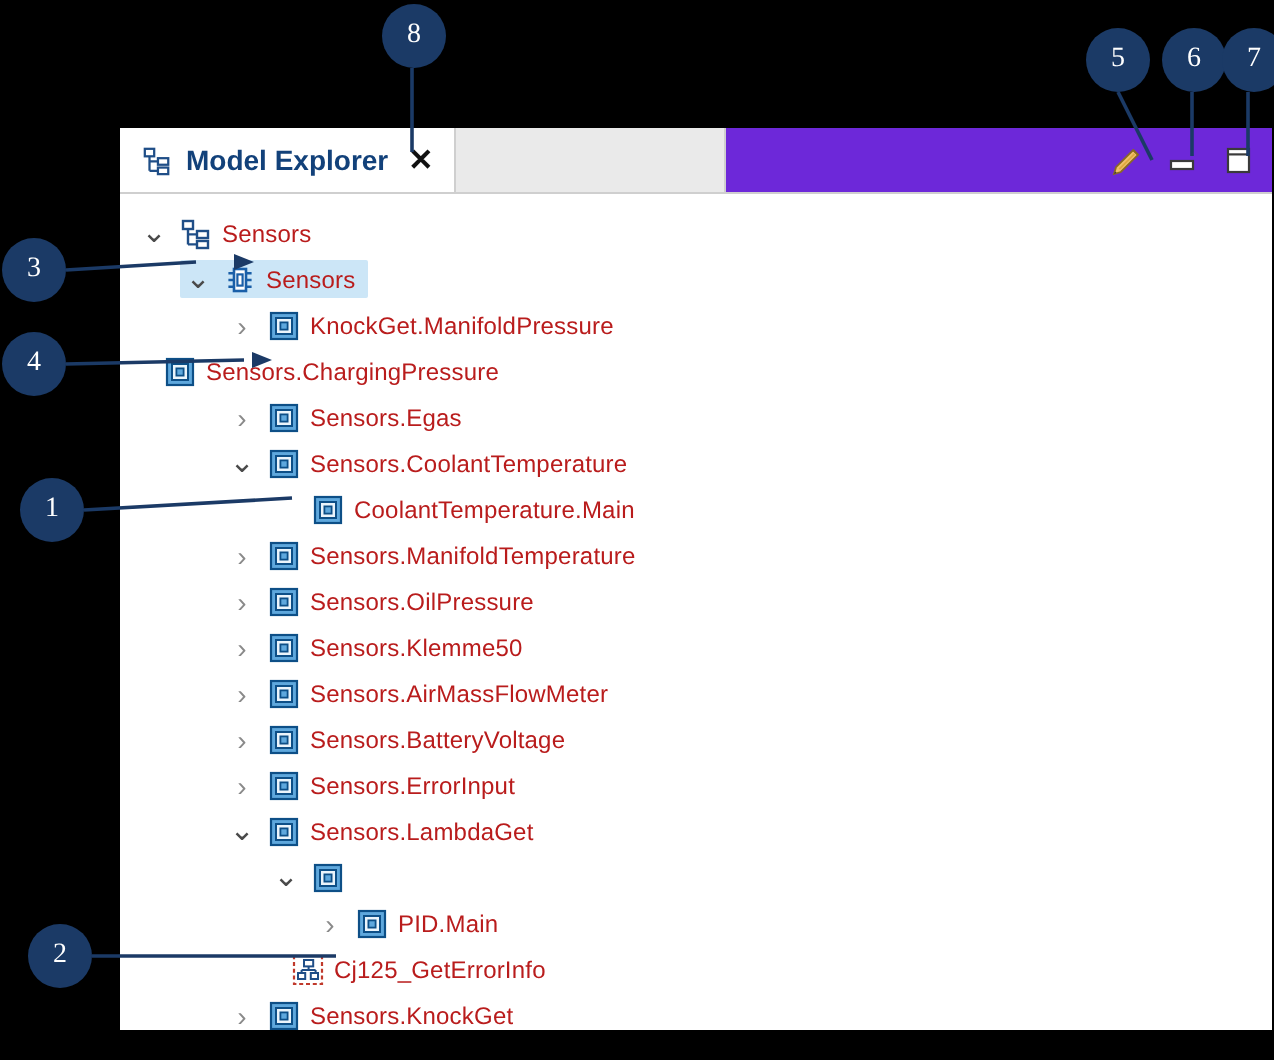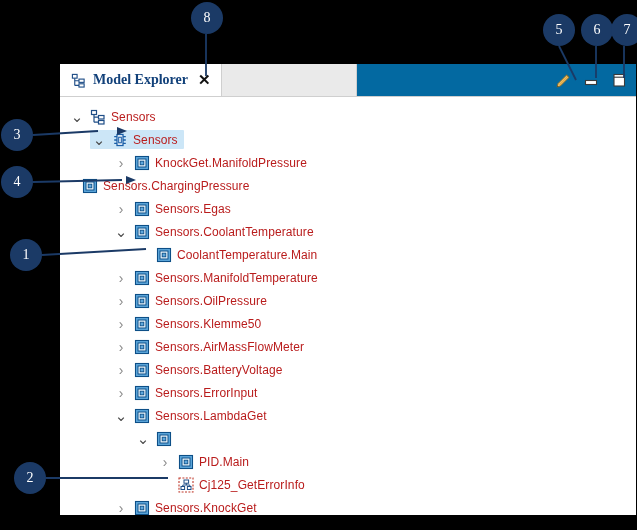--- a/index.html
+++ b/index.html
@@ -34,25 +34,24 @@
     border-right:1px solid #000;
     border-bottom:1px solid #000;
     box-sizing:border-box;
     z-index:10;
     overflow:hidden;
   }
 
   
   #tab-strip{
     height:32px;
-    background:#0369a1;
+    background:#6d28d9;
     border-bottom:1px solid #cfcfcf;
     display:flex;align-items:stretch;
     position:relative;
-    font-family:Liberation Serif, serif;
   }
   .tab{
     display:flex;align-items:center;gap:6px;
     padding:0 10px 0 10px;
     background:#ffffff;
     border-right:1px solid #cfcfcf;
     position:relative;
   }
   .tab-title{
     font-size:14px;font-weight:bold;color:#12417a;
@@ -346,21 +345,21 @@
           <span class="ic">
             <svg width="16" height="16" viewBox="0 0 16 16">
               <rect x="1.5" y="1.5" width="13" height="13" fill="#5fa8dd" stroke="#0d4f87" stroke-width="1.1"></rect>
               <rect x="4" y="4" width="8" height="8" fill="#eaf4fb" stroke="#0d4f87" stroke-width="1"></rect>
               <rect x="6.2" y="6.2" width="3.6" height="3.6" fill="#5fa8dd" stroke="#0d4f87" stroke-width="0.9"></rect>
             </svg>
           </span>
           <span class="lbl">PID.Main</span>
         </div>
       </div>
-      <div class="row" style="padding-left: 96px;">
+      <div class="row" style="padding-left: 64px;">
         <div class="row-inner">
           <span class="chev blank"></span>
           <span class="ic">
             <svg width="16" height="16" viewBox="0 0 16 16">
               <rect x="1" y="1" width="14" height="14" fill="none" stroke="#c0392b" stroke-width="1.1" stroke-dasharray="2,1.4"></rect>
               <rect x="6" y="3" width="4.6" height="3.2" fill="#ffffff" stroke="#1f4e87" stroke-width="1"></rect>
               <rect x="3" y="9.5" width="3.6" height="3" fill="#ffffff" stroke="#1f4e87" stroke-width="1"></rect>
               <rect x="9.4" y="9.5" width="3.6" height="3" fill="#ffffff" stroke="#1f4e87" stroke-width="1"></rect>
               <path d="M8.3 6.2 L8.3 8 M4.8 8 L11.8 8 M4.8 8 L4.8 9.5 M11.8 8 L11.8 9.5" stroke="#1f4e87" stroke-width="1"></path>
             </svg>

